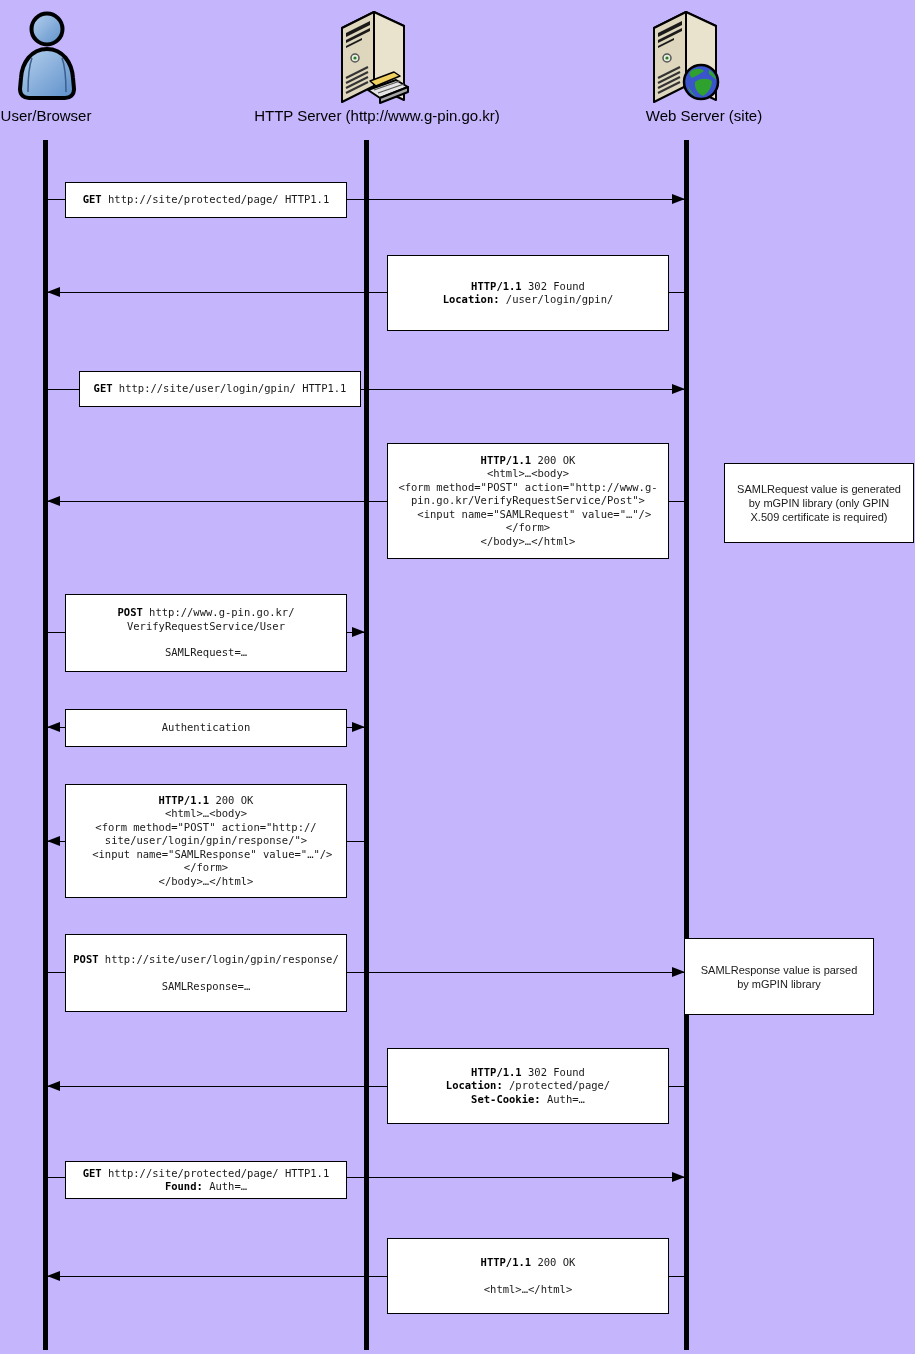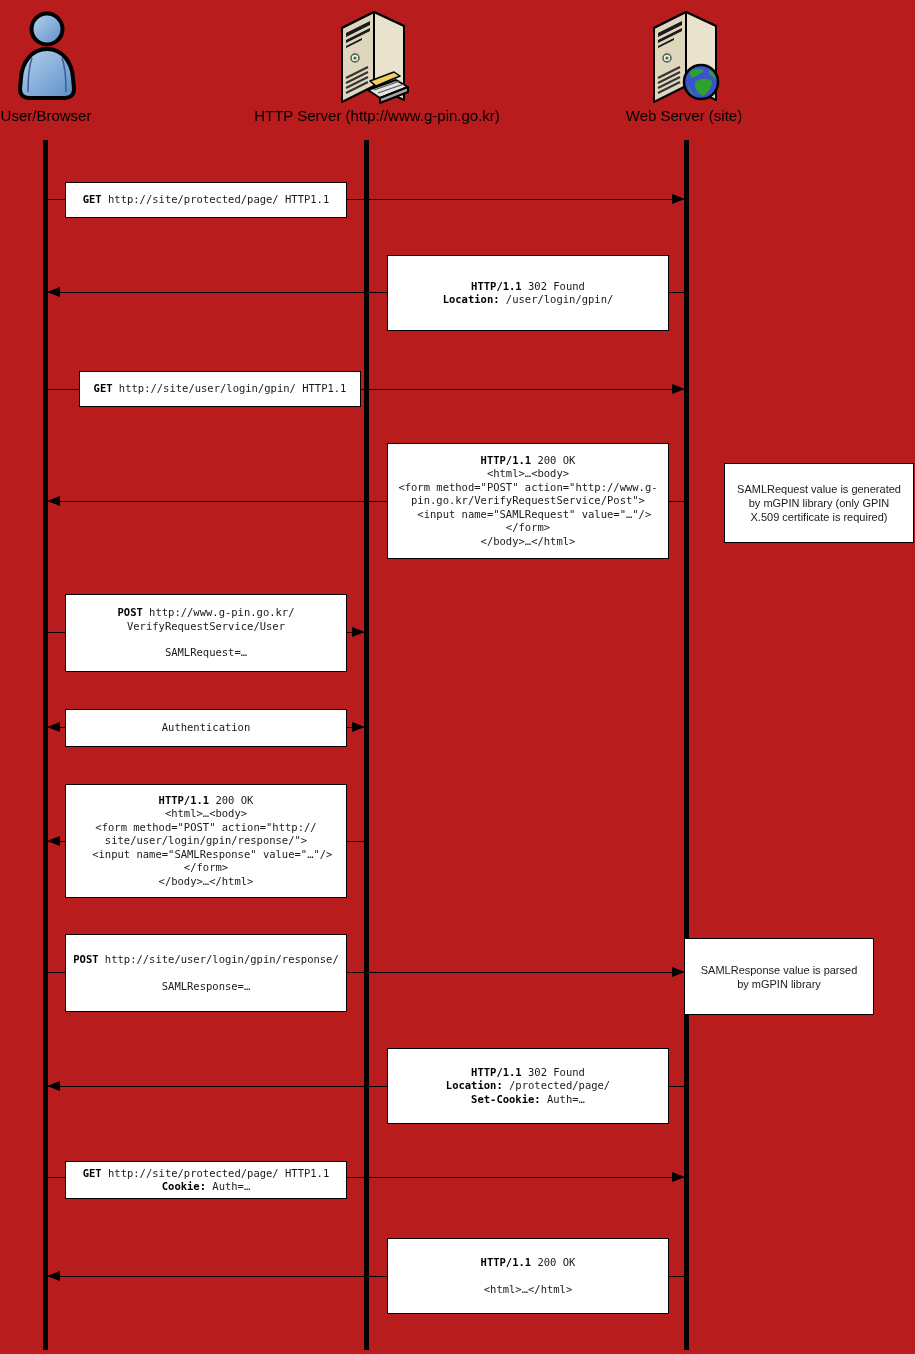--- a/index.html
+++ b/index.html
@@ -1,17 +1,17 @@
 <!DOCTYPE html>
 <html><head>
 <meta charset="utf-8">
 <title></title>
 <style>
   html,body{margin:0;padding:0;background:#ffffff;}
-  .canvas{position:relative;width:915px;height:1354px;background:#b91c1c;overflow:hidden;
+  .canvas{position:relative;width:915px;height:1354px;background:#c4b5fd;overflow:hidden;
           font-family:"Liberation Sans",sans-serif;}
   .actor-icon{position:absolute;}
   .actor-label{position:absolute;top:106px;font:15px/19px "Liberation Sans",sans-serif;
                color:#000;text-align:center;}
   .lifeline{position:absolute;top:140px;height:1210px;width:5px;background:#000;}
   .msg-line{position:absolute;height:0;border-top:1.6px solid #000;}
   .arrow{position:absolute;width:0;height:0;}
   .arrow.r{border-top:5.5px solid transparent;border-bottom:5.5px solid transparent;border-left:13px solid #000;}
   .arrow.l{border-top:5.5px solid transparent;border-bottom:5.5px solid transparent;border-right:13px solid #000;}
   .msg-box{position:absolute;background:#fff;border:1.5px solid #000;box-sizing:border-box;
@@ -82,21 +82,21 @@
       <circle cx="55" cy="80" r="17" fill="#3a55cc" stroke="#000" stroke-width="2.5"></circle>
       <path d="M44,70 C48,66 55,66 58,69 C54,72 50,74 46,76 C44,74 43,72 44,70 Z" fill="#2fa12f"></path>
       <path d="M49,80 C54,76 61,76 66,79 C66,85 62,91 57,94 C52,92 48,86 49,80 Z" fill="#2fa12f"></path>
       <path d="M63,68 C67,70 70,74 70,78 C68,76 65,73 63,72 Z" fill="#2fa12f"></path>
       <path d="M42,84 C44,88 47,92 50,94 C46,93 43,89 42,84 Z" fill="#2fa12f"></path>
     </svg>
   </div>
 
   <div class="actor-label" style="left:0px;width:92px">User/Browser</div>
   <div class="actor-label" style="left:237px;width:280px">HTTP Server (http://www.g-pin.go.kr)</div>
-  <div class="actor-label" style="left:604px;width:160px">Web Server (site)</div>
+  <div class="actor-label" style="left:624px;width:160px">Web Server (site)</div>
 
   <div class="lifeline" style="left:43px"></div>
   <div class="lifeline" style="left:364px"></div>
   <div class="lifeline" style="left:684px"></div>
 
   <div id="msg-layer">
       <div class="msg-line" style="left: 45px; top: 199px; width: 642px;"></div>
       <div class="arrow r" style="left: 672px; top: 194px;"></div>
       <div class="msg-box" style="left: 65px; top: 182px; width: 282px; height: 36px;"><div class="ln"><b>GET</b> http://site/protected/page/ HTTP1.1</div></div>
       <div class="msg-line" style="left: 45px; top: 292px; width: 642px;"></div>
@@ -119,21 +119,21 @@
       <div class="arrow l" style="left: 47px; top: 836px;"></div>
       <div class="msg-box" style="left: 65px; top: 784px; width: 282px; height: 114px;"><div class="ln"><b>HTTP/1.1</b> 200 OK</div><div class="ln">&lt;html&gt;…&lt;body&gt;</div><div class="ln">&lt;form method="POST" action="http://</div><div class="ln">site/user/login/gpin/response/"&gt;</div><div class="ln">  &lt;input name="SAMLResponse" value="…"/&gt;</div><div class="ln">&lt;/form&gt;</div><div class="ln">&lt;/body&gt;…&lt;/html&gt;</div></div>
       <div class="msg-line" style="left: 45px; top: 972px; width: 642px;"></div>
       <div class="arrow r" style="left: 672px; top: 967px;"></div>
       <div class="msg-box" style="left: 65px; top: 934px; width: 282px; height: 78px;"><div class="ln"><b>POST</b> http://site/user/login/gpin/response/</div><div class="ln">&nbsp;</div><div class="ln">SAMLResponse=…</div></div>
       <div class="msg-line" style="left: 45px; top: 1086px; width: 642px;"></div>
       <div class="arrow l" style="left: 47px; top: 1081px;"></div>
       <div class="msg-box" style="left: 387px; top: 1048px; width: 282px; height: 76px;"><div class="ln"><b>HTTP/1.1</b> 302 Found</div><div class="ln"><b>Location:</b> /protected/page/</div><div class="ln"><b>Set-Cookie:</b> Auth=…</div></div>
       <div class="msg-line" style="left: 45px; top: 1177px; width: 642px;"></div>
       <div class="arrow r" style="left: 672px; top: 1172px;"></div>
-      <div class="msg-box" style="left: 65px; top: 1161px; width: 282px; height: 38px;"><div class="ln"><b>GET</b> http://site/protected/page/ HTTP1.1</div><div class="ln"><b>Cookie:</b> Auth=…</div></div>
+      <div class="msg-box" style="left: 65px; top: 1161px; width: 282px; height: 38px;"><div class="ln"><b>GET</b> http://site/protected/page/ HTTP1.1</div><div class="ln"><b>Found:</b> Auth=…</div></div>
       <div class="msg-line" style="left: 45px; top: 1276px; width: 642px;"></div>
       <div class="arrow l" style="left: 47px; top: 1271px;"></div>
       <div class="msg-box" style="left: 387px; top: 1238px; width: 282px; height: 76px;"><div class="ln"><b>HTTP/1.1</b> 200 OK</div><div class="ln">&nbsp;</div><div class="ln">&lt;html&gt;…&lt;/html&gt;</div></div>
     </div>
 
   <div class="note" style="left:724px;top:463px;width:190px;height:80px">SAMLRequest value is generated by mGPIN library (only GPIN X.509 certificate is required)</div>
   <div class="note" style="left:684px;top:938px;width:190px;height:77px">SAMLResponse value is parsed by mGPIN library</div>
 
 </div>
 

